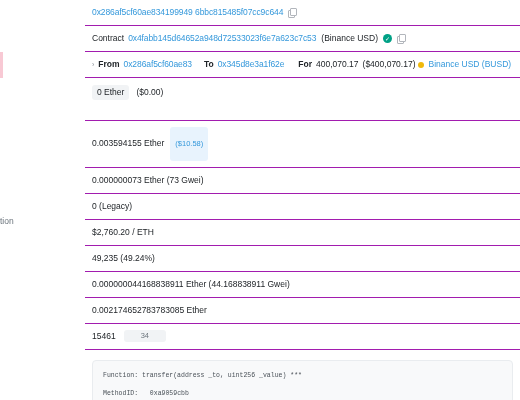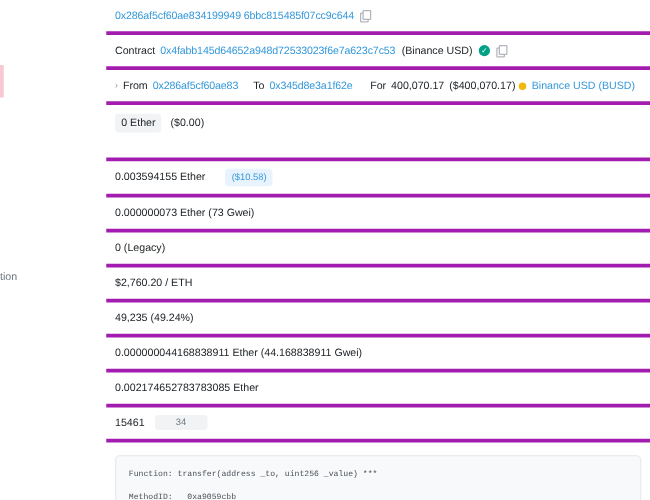--- a/index.html
+++ b/index.html
@@ -21,32 +21,32 @@
   }
   .pink-mark{
     position:absolute;left:0;top:52px;width:3px;height:26px;
     background:#f8c9d4;
   }
 
   .rows{position:absolute;left:85px;top:0;width:435px;}
 
   .row{
     position:relative;
-    border-bottom:3px solid #a21caf;
+    border-bottom:1px solid #a21caf;
     padding:6px 0 6px 7px;
     min-height:13px;
     display:flex;align-items:center;
     font-size:8.5px;
     color:#212529;
     line-height:1.3;
   }
   .row.tall{padding-top:7px;padding-bottom:20px;}
 
   .lnk{color:#3498db;text-decoration:none;}
-  .bold{font-weight:normal;color:#212529;}
+  .bold{font-weight:bold;color:#212529;}
 
   .mono-addr{font-family:"Liberation Sans", sans-serif;letter-spacing:-0.1px;}
 
   
   .copy-ic{
     display:inline-block;width:8px;height:9px;position:relative;
     margin-left:5px;vertical-align:-1px;opacity:.65;
   }
   .copy-ic:before{
     content:"";position:absolute;left:0;top:2px;width:5px;height:6px;
@@ -72,21 +72,21 @@
   }
 
   
   .chip{
     display:inline-block;background:#f1f3f5;border-radius:3px;
     padding:2px 5px;font-size:8.5px;color:#212529;
   }
   
   .chip-blue{
     display:inline-block;background:#e8f3fd;border-radius:3px;
-    padding:2px 5px;font-size:7.5px;color:#3498db;margin-left:16px;
+    padding:12px 5px;font-size:7.5px;color:#3498db;margin-left:6px;
     vertical-align:1px;
   }
   
   .chip-sm{
     display:inline-block;background:#f1f3f5;border-radius:3px;
     padding:1px 17px;font-size:7.5px;color:#6c757d;margin-left:8px;
     vertical-align:1px;
   }
 
   .arrow-in{

